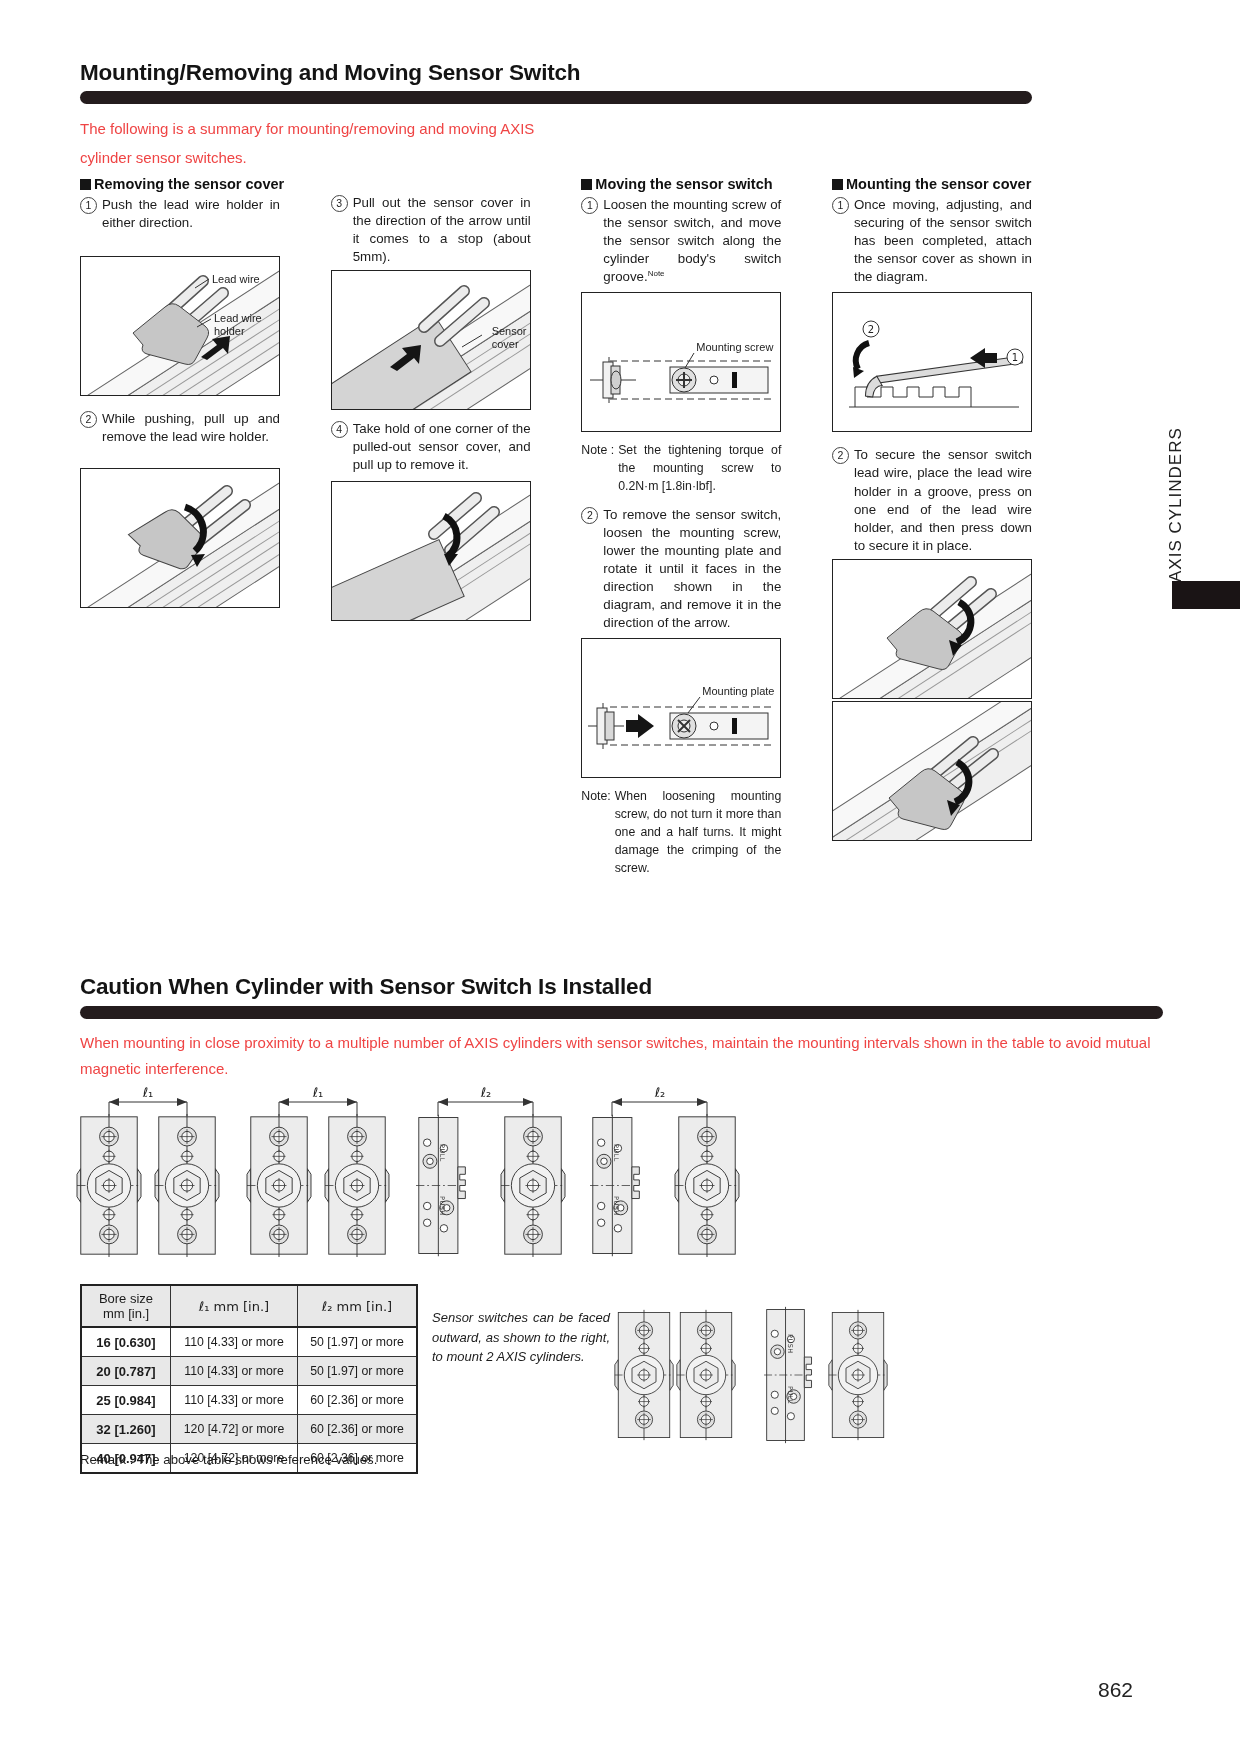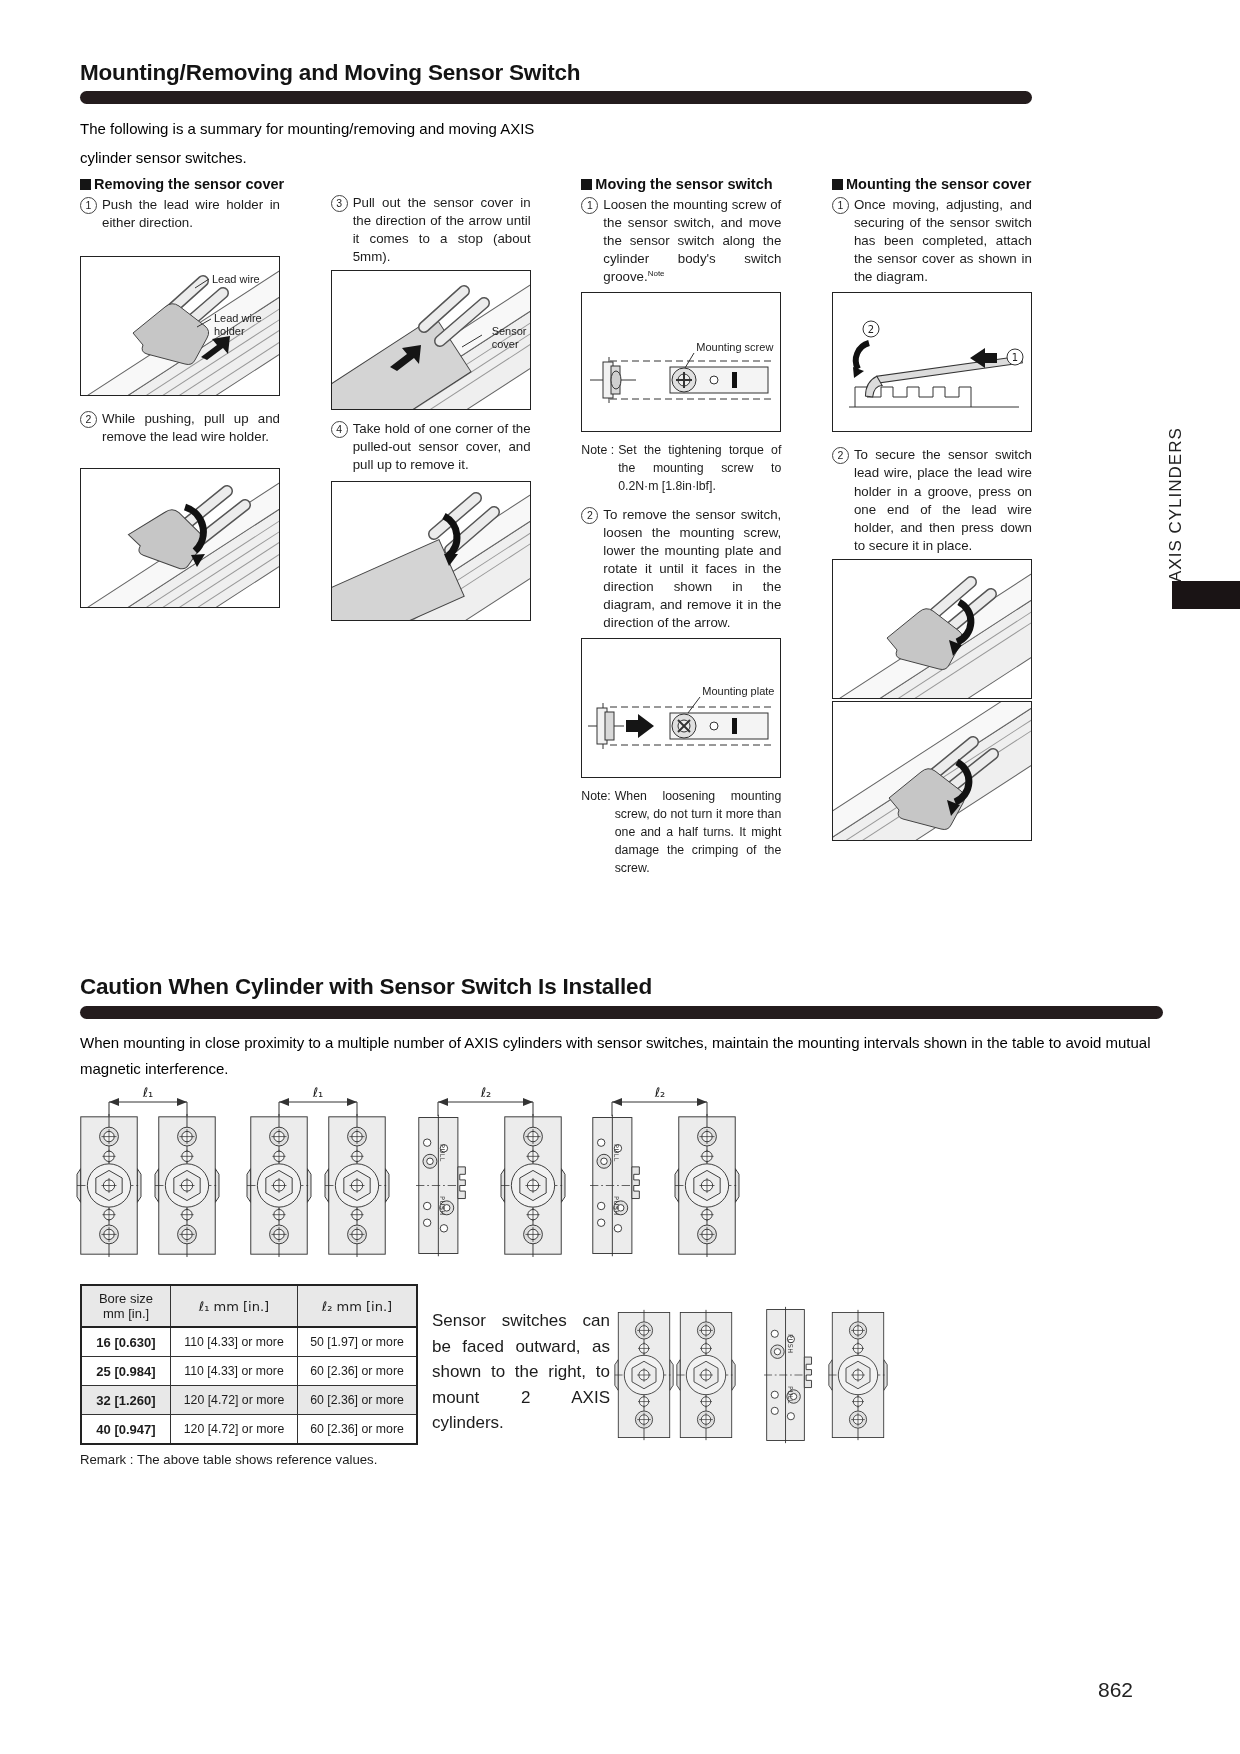--- a/index.html
+++ b/index.html
@@ -1,21 +1,21 @@
 <!DOCTYPE html>
 <html><head>
 <meta charset="utf-8">
 <style>
   html,body { margin:0; padding:0; }
   body { font-family:"Liberation Sans","DejaVu Sans",sans-serif; background:#ffffff; color:#1c1c1c; }
   .page { position:relative; width:1240px; height:1754px; background:#ffffff; overflow:hidden; }
 
   .sec-title { position:absolute; font-size:22.5px; font-weight:bold; color:#141414; letter-spacing:-0.2px; white-space:nowrap; }
   .bar { position:absolute; height:13px; background:#241c1d; border-radius:7px; }
-  .intro { position:absolute; font-size:15px; color:#000000; }
+  .intro { position:absolute; font-size:15px; color:#ef4444; }
 
   .cols { position:absolute; left:80px; top:176px; width:952px; display:flex; justify-content:space-between; }
   .col { width:200px; }
   .col-heading { font-size:14.5px; font-weight:bold; display:flex; align-items:center; gap:3px; margin:0 0 4px 0; color:#111; white-space:nowrap; }
   .sq { width:11px; height:11px; background:#151515; flex:none; }
   .step { display:flex; gap:5px; margin-bottom:2px; }
   .cnum { width:15px; height:15px; border:1px solid #444; border-radius:50%; font-size:10.5px; line-height:15px; text-align:center; flex:none; margin-top:1px; color:#222; }
   .step-text { font-size:13.3px; line-height:1.36; text-align:justify; color:#1c1c1c; }
   .step-text sup { font-size:8px; }
   .note { display:flex; gap:4px; font-size:12.3px; line-height:1.45; color:#1c1c1c; margin-top:10px; }
@@ -42,21 +42,21 @@
   .spec-table { position:absolute; left:80px; top:1284px; border-collapse:collapse; border:2px solid #222; }
   .spec-table th, .spec-table td { border:1px solid #333; text-align:center; padding:2px 1px; }
   .spec-table th { background:#e8e8e8; font-weight:normal; font-size:13px; height:36px; border-bottom:2px solid #222; }
   .spec-table td { font-size:12.3px; height:24px; }
   .spec-table td.bore { font-weight:bold; font-size:13px; }
   .spec-table tr.alt td { background:#e8e8e8; }
   .ell { font-family:"DejaVu Sans",sans-serif; }
   .c0 { width:86px; } .c1 { width:124px; } .c2 { width:116px; }
 
   .remark { position:absolute; left:80px; top:1452px; font-size:13.2px; color:#1c1c1c; }
-  .outward { position:absolute; left:432px; top:1308px; width:178px; font-size:17px; line-height:1.5; text-align:justify; color:#1c1c1c; }
+  .outward { position:absolute; left:432px; top:1308px; width:178px; font-size:13px; line-height:1.5; text-align:justify; color:#1c1c1c;font-style:italic; }
   .page-num { position:absolute; left:1098px; top:1678px; font-size:21px; color:#222; }
 </style>
 </head>
 <body>
 
 <div class="page">
 
   <svg width="0" height="0" style="position:absolute">
     <defs>
       <symbol id="cylfront" viewBox="0 0 70 152">
@@ -420,20 +420,25 @@
         <th class="c1 ell">ℓ₁ mm [in.]</th>
         <th class="c2 ell">ℓ₂ mm [in.]</th>
       </tr>
     </thead>
     <tbody>
       <tr>
         <td class="bore">16 [0.630]</td>
         <td>110 [4.33] or more</td>
         <td>50 [1.97] or more</td>
       </tr>
+      <tr class="alt">
+        <td class="bore">20 [0.787]</td>
+        <td>110 [4.33] or more</td>
+        <td>50 [1.97] or more</td>
+      </tr>
       <tr>
         <td class="bore">25 [0.984]</td>
         <td>110 [4.33] or more</td>
         <td>60 [2.36] or more</td>
       </tr>
       <tr class="alt">
         <td class="bore">32 [1.260]</td>
         <td>120 [4.72] or more</td>
         <td>60 [2.36] or more</td>
       </tr>

